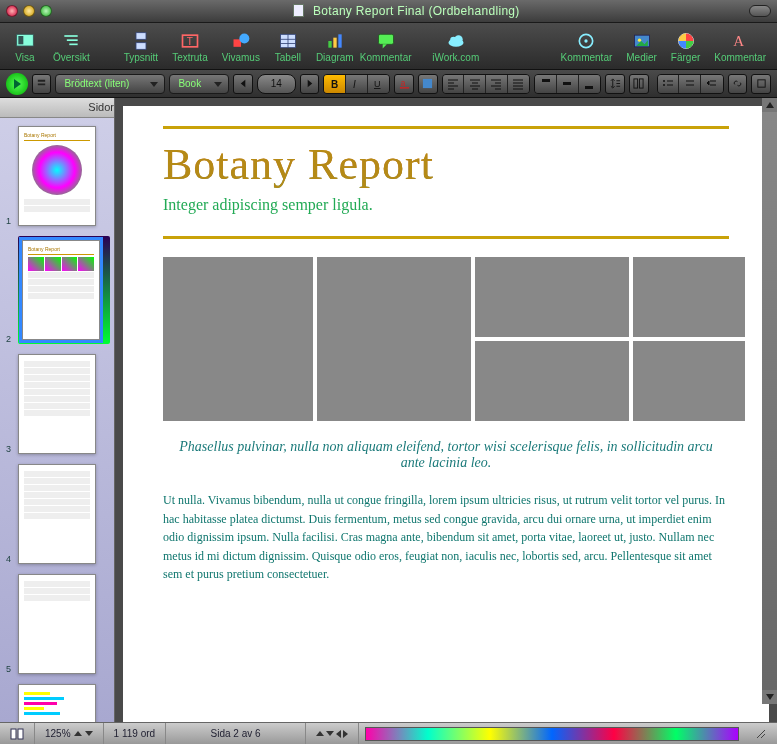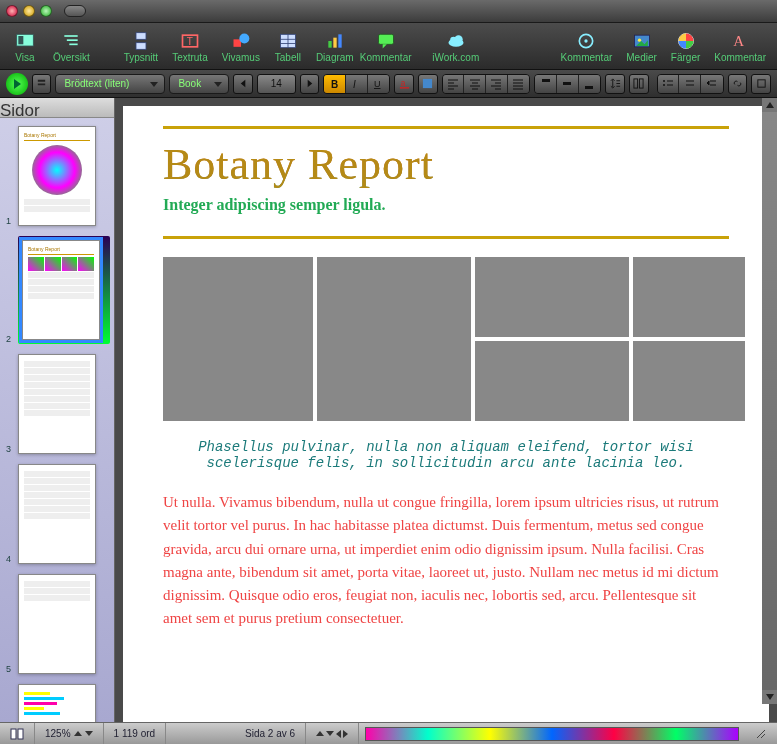--- a/index.html
+++ b/index.html
@@ -23,66 +23,66 @@
   .tbtn svg { width:22px; height:20px; }
   .tgap { width: 20px; }
   .tbig { width:50px;text-align:right;}
 
   
   .fmtbar { height: 28px; background: linear-gradient(#4a4a4a,#2f2f2f); display:flex; align-items:center; padding: 0 6px; gap:4px; border-bottom:1px solid #111;}
   .play { width:22px; height:22px; border-radius:50%; background:radial-gradient(#5f5,#0a0); display:flex; align-items:center; justify-content:center; }
   .play::after{content:""; border-left:7px solid #063; border-top:5px solid transparent; border-bottom:5px solid transparent; margin-left:2px;}
   .dd { height:20px; border-radius:4px; background:linear-gradient(#777,#444); border:1px solid #1a1a1a; display:flex; align-items:center; padding:0 18px 0 8px; font-size:10px; color:#8f7; position:relative; min-width:80px;}
   .dd::after{content:""; position:absolute; right:6px; top:7px; border-top:5px solid #222; border-left:4px solid transparent; border-right:4px solid transparent;}
-  .sizebox { width:39px; height:20px; background:linear-gradient(#888,#555); border:1px solid #111; border-radius:3px; font-size:10px; color:#111; display:flex; align-items:center; justify-content:center;}
+  .sizebox { width:39px; height:20px; background:linear-gradient(#888,#555); border:1px solid #111; border-radius:8px; font-size:10px; color:#111; display:flex; align-items:center; justify-content:center;}
   .seg { display:flex; height:20px; border:1px solid #111; border-radius:4px; overflow:hidden;}
   .seg span{ width:22px; background:linear-gradient(#777,#444); display:flex; align-items:center; justify-content:center; border-right:1px solid #222; }
   .seg span:last-child{border-right:none;}
   .seg span.act{ background:linear-gradient(#fb0,#c80); }
   .seg svg{width:12px;height:12px;}
   .sqbtn{ width:20px;height:20px; background:linear-gradient(#777,#444); border:1px solid #111; border-radius:3px; display:flex;align-items:center;justify-content:center;}
   .sqbtn svg{width:11px;height:11px;}
 
   
   .workspace { flex:1; display:flex; min-height:0; position:relative; }
 
   
   .sidebar { width:115px; background:linear-gradient(#cfcfe8,#a8a8d0); display:flex; flex-direction:column; border-right:1px solid #666;}
-  .sb-title{ height:20px; text-align:left; font-size:17px; color:#333; padding-top:3px; background:linear-gradient(#ddd,#bbb); border-bottom:1px solid #888;}
+  .sb-title{ height:20px; text-align:right; font-size:11px; color:#333; padding-top:3px; background:linear-gradient(#ddd,#bbb); border-bottom:1px solid #888;}
   .thumbs{ flex:1; overflow:hidden; padding:4px 0 4px 4px; }
   .thumb{ position:relative; margin:4px 4px 10px 14px; }
   .thumb .pg{ width:78px; height:100px; background:#fff; border:1px solid #888; box-shadow:0 1px 3px rgba(0,0,0,.25); padding:5px; font-size:4px; overflow:hidden;}
   .thumb.sel .pg{ outline:3px solid #38f; }
   .thumb.sel { background: linear-gradient(#2a0055,#00ff33); padding:4px; border-radius:2px;}
   .thumb .num{ position:absolute; left:-12px; bottom:0; font-size:9px; color:#244;}
   .pg .hr{height:1px; background:#c90; margin:2px 0;}
   .pg .blk{height:6px;background:#eee;margin:1px 0;}
   .pg .imrow{display:flex;gap:1px;}
   .pg .imrow span{width:17px;height:14px;background:linear-gradient(45deg,#f0f,#0f0);}
   .pg .bigimg{width:50px;height:50px;background:radial-gradient(#0ff,#f0f,#0f0);margin:4px auto;border-radius:50%;}
   .pg .bars span{display:block;height:3px;margin:2px 0;}
 
   
   .docwrap { flex:1; background:#4a4a4a; overflow:auto; position:relative; }
   .page { background:#fff; margin: 8px 8px; min-height: 670px; padding: 20px 40px 30px 40px; }
   .page .topline{ height:3px; background:#c9a209; margin-bottom:10px;}
   .page h1 { font-family: Georgia, serif; font-weight:normal; font-size: 44px; color:#926; letter-spacing:1px; background: linear-gradient(#ffcc33,#cc6633,#339966); -webkit-background-clip:text; background-clip:text; color:#b58a16; margin: 6px 0;}
-  .page .sub { font-family: Georgia, serif; font-size:16px; color:#2a5; margin: 6px 0 22px; font-weight: bold;}
+  .page .sub { font-family: Georgia, serif; font-size:16px; color:#2a5; margin: 6px 0 22px;}
   .page h2 { font-family: Georgia, serif; font-weight:normal; letter-spacing:2px; font-size:18px; color:#2a7a4a; margin:10px 0 8px; }
   .goldline{height:3px;background:#c9a209;margin:6px 0 18px;}
   .imgs { display:grid; grid-template-columns: 150px 154px 154px 112px; grid-template-rows: 80px 80px; gap:4px; margin-bottom:18px;}
   .imgs .photo{ background:#888; }
   .p-main{ grid-row:1/3; background:linear-gradient(135deg,#00ffea,#ff00ff 40%,#00ff1a 75%,#0033ff); }
   .p-2{ background:radial-gradient(circle,#ffff99,#1abf3a 60%,#7722aa);}
   .p-3{ background:radial-gradient(circle,#ff00aa,#00ffcc 60%,#aa00ff);}
   .p-4{ grid-row:1/3; background:linear-gradient(160deg,#ff6600,#ffff00 30%,#00e0ff 60%,#ff00aa);}
   .p-5{ background:radial-gradient(circle,#ff88aa 20%,#7700cc);}
   .p-6{ background:linear-gradient(60deg,#00ff66,#ffee00,#ff0044);}
-  .caption{ text-align:center; font-style:italic; font-family:Liberation Mono, monospace; font-size:14px; color:#1b7a7a; margin: 0 10px 20px;}
-  .body{ font-family:Georgia,serif; font-size:15px; line-height:1.55; color:#ef4444; margin-bottom:20px;}
+  .caption{ text-align:center; font-style:italic; font-family:Liberation Serif, serif; font-size:14px; color:#1b7a7a; margin: 0 10px 20px;}
+  .body{ font-family:Georgia,serif; font-size:12px; line-height:1.55; color:#0f766e; margin-bottom:20px;}
   .page h3{ font-family:Georgia,serif; font-size:19px; color:#223355; margin-top:10px;}
 
   
   .vscroll{ position:absolute; right:0; top:0; bottom:18px; width:15px; background:linear-gradient(#888,#666);}
   .vscroll .thumb{ position:absolute; left:1px; right:1px; top:130px; height:80px; border-radius:7px; background:linear-gradient(#55f,#33a);}
   .vscroll .arr{ position:absolute; left:0; right:0; height:14px; background:#777; display:flex; align-items:center; justify-content:center;}
   .vscroll .arr::after{content:"";border-left:4px solid transparent;border-right:4px solid transparent;}
   .vscroll .up{top:0;} .vscroll .up::after{border-bottom:6px solid #222;}
   .vscroll .dn{bottom:0;} .vscroll .dn::after{border-top:6px solid #222;}
 
@@ -96,20 +96,24 @@
   .tri.d{border-left:4px solid transparent;border-right:4px solid transparent;border-top:5px solid #333;border-bottom:none;}
 </style>
 </head>
 <body>
 
 <div class="titlebar">
   <div class="traffic">
     <span class="tl-red"></span>
     <span class="tl-yel"></span>
     <span class="tl-grn"></span>
+  </div>
+  <div class="title-center">
+    <span class="doc-ic"></span>
+    <span>Botany Report Final (Ordbehandling)</span>
   </div>
   <div class="pill"></div>
 </div>
 
 <div class="toolbar">
   <div class="tbtn">
     <div class="ic">
         <svg viewBox="0 0 24 24">
           <rect x="2" y="4" width="20" height="14" fill="#8fd" stroke="#355"></rect>
           <rect x="4" y="6" width="6" height="10" fill="#355"></rect>
@@ -491,21 +495,21 @@
       </svg>
   </div>
   <div class="cell">
     <span>125%</span>
     <span class="tri u"></span>
     <span class="tri d"></span>
   </div>
   <div class="cell">
     <span>1 119 ord</span>
   </div>
-  <div class="cell" style="flex:0 0 140px; justify-content:flex-end">
+  <div class="cell" style="flex:0 0 140px; justify-content:center">
     <span>Sida 2 av 6</span>
   </div>
   <div class="cell" style="gap:2px">
     <span class="tri u"></span>
     <span class="tri d"></span>
     <span class="tri l"></span>
     <span class="tri r"></span>
   </div>
   <div class="colorbar"></div>
   <div class="cell" style="border:none">

